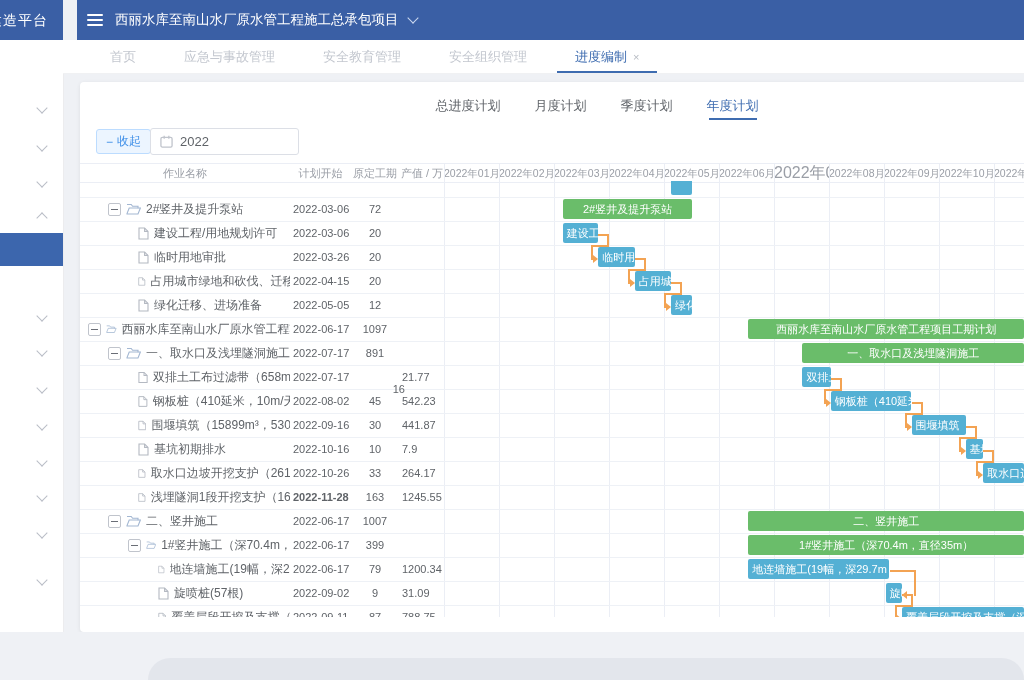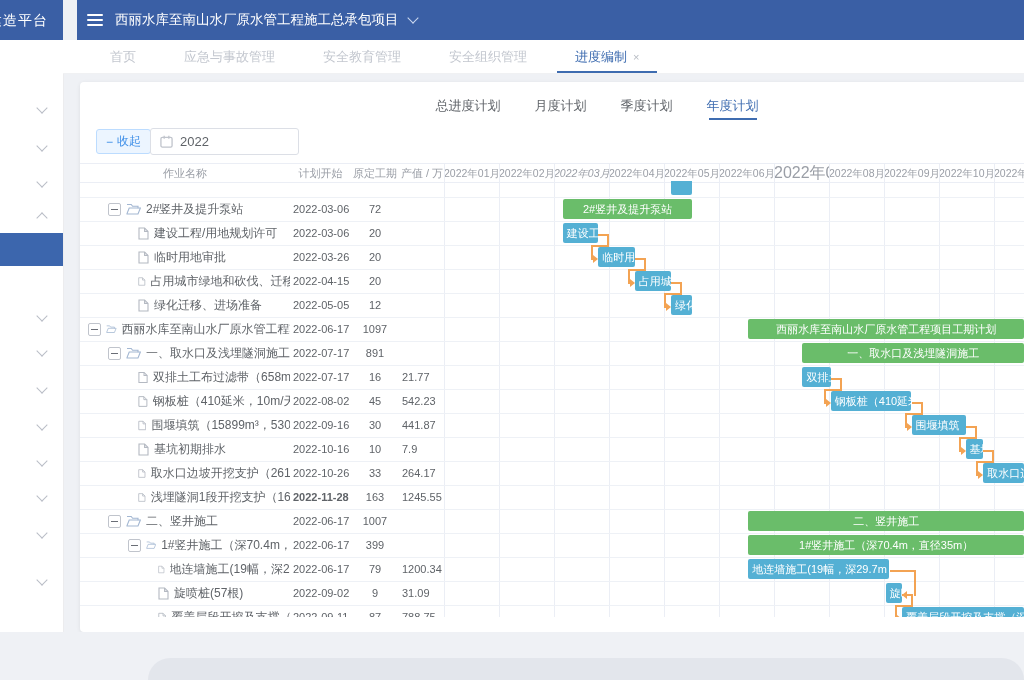--- a/index.html
+++ b/index.html
@@ -137,21 +137,21 @@
     <span>2022</span>
   </div>
 
   <div id="thead" class="abs">
       <div class="hcell" style="left: 0px; width: 210px;">作业名称</div>
       <div class="hcell" style="left: 213px; width: 55px;">计划开始</div>
       <div class="hcell" style="left: 265px; width: 60px;">原定工期</div>
       <div class="hcell" style="left: 312px; width: 60px;">产值 / 万</div>
       <div class="hcell" style="left: 364px; width: 55px; font-size: 10.5px;">2022年01月</div>
       <div class="hcell" style="left: 419px; width: 55px; font-size: 10.5px;">2022年02月</div>
-      <div class="hcell" style="left: 474px; width: 55px; font-size: 10.5px; font-style: italic;">2022年03月</div>
+      <div class="hcell" style="left: 474px; width: 55px; font-size: 10.5px;">2022年03月</div>
       <div class="hcell" style="left: 529px; width: 55px; font-size: 10.5px;">2022年04月</div>
       <div class="hcell" style="left: 584px; width: 55px; font-size: 10.5px;">2022年05月</div>
       <div class="hcell" style="left: 639px; width: 55px; font-size: 10.5px;">2022年06月</div>
       <div class="hcell" style="left: 694px; width: 55px; font-size: 16px;">2022年07月</div>
       <div class="hcell" style="left: 749px; width: 55px; font-size: 10.5px;">2022年08月</div>
       <div class="hcell" style="left: 804px; width: 55px; font-size: 10.5px;">2022年09月</div>
       <div class="hcell" style="left: 859px; width: 55px; font-size: 10.5px;">2022年10月</div>
       <div class="hcell" style="left: 914px; width: 55px; font-size: 10.5px;">2022年11月</div>
     </div>
   <div id="collayer">
@@ -271,21 +271,21 @@
       <div class="bar green" style="left: 722.387px; width: 221.613px; top: 162px; background: rgb(106, 189, 106);">一、取水口及浅埋隧洞施工</div>
       <div class="row" style="top: 184px;">
         <div class="cell namecell" style="left: 58px; right: 738px; width: 152px;">
           <svg width="11" height="13" viewBox="0 0 11 13">
             <path d="M1 1h5.6L10 4.4V12H1z" fill="none" stroke="#b4b9c2" stroke-width="1.1"></path>
             <path d="M6.6 1v3.4H10" fill="none" stroke="#b4b9c2" stroke-width="1.1"></path>
           </svg>
           <span style="overflow: hidden; white-space: nowrap;">双排土工布过滤带（658m）</span>
         </div>
         <div class="cell" style="left: 213px; width: 60px; font-size: 11px;">2022-07-17</div>
-        <div class="cell" style="left: 265px; width: 60px; text-align: center; font-size: 11px;">16</div>
+        <div class="cell" style="left: 265px; width: 60px; text-align: right; font-size: 11px; margin-top: 12px;">16</div>
         <div class="cell" style="left: 322px; width: 60px; font-size: 11px;">21.77</div>
       </div>
       <div class="bar" style="left: 722.387px; width: 28.3871px; top: 186px; background: rgb(84, 176, 212);">双排土工布过滤带（658m）</div>
       <div class="row" style="top: 208px;">
         <div class="cell namecell" style="left: 58px; right: 738px; width: 152px;">
           <svg width="11" height="13" viewBox="0 0 11 13">
             <path d="M1 1h5.6L10 4.4V12H1z" fill="none" stroke="#b4b9c2" stroke-width="1.1"></path>
             <path d="M6.6 1v3.4H10" fill="none" stroke="#b4b9c2" stroke-width="1.1"></path>
           </svg>
           <span style="overflow: hidden; white-space: nowrap;">钢板桩（410延米，10m/天）</span>

